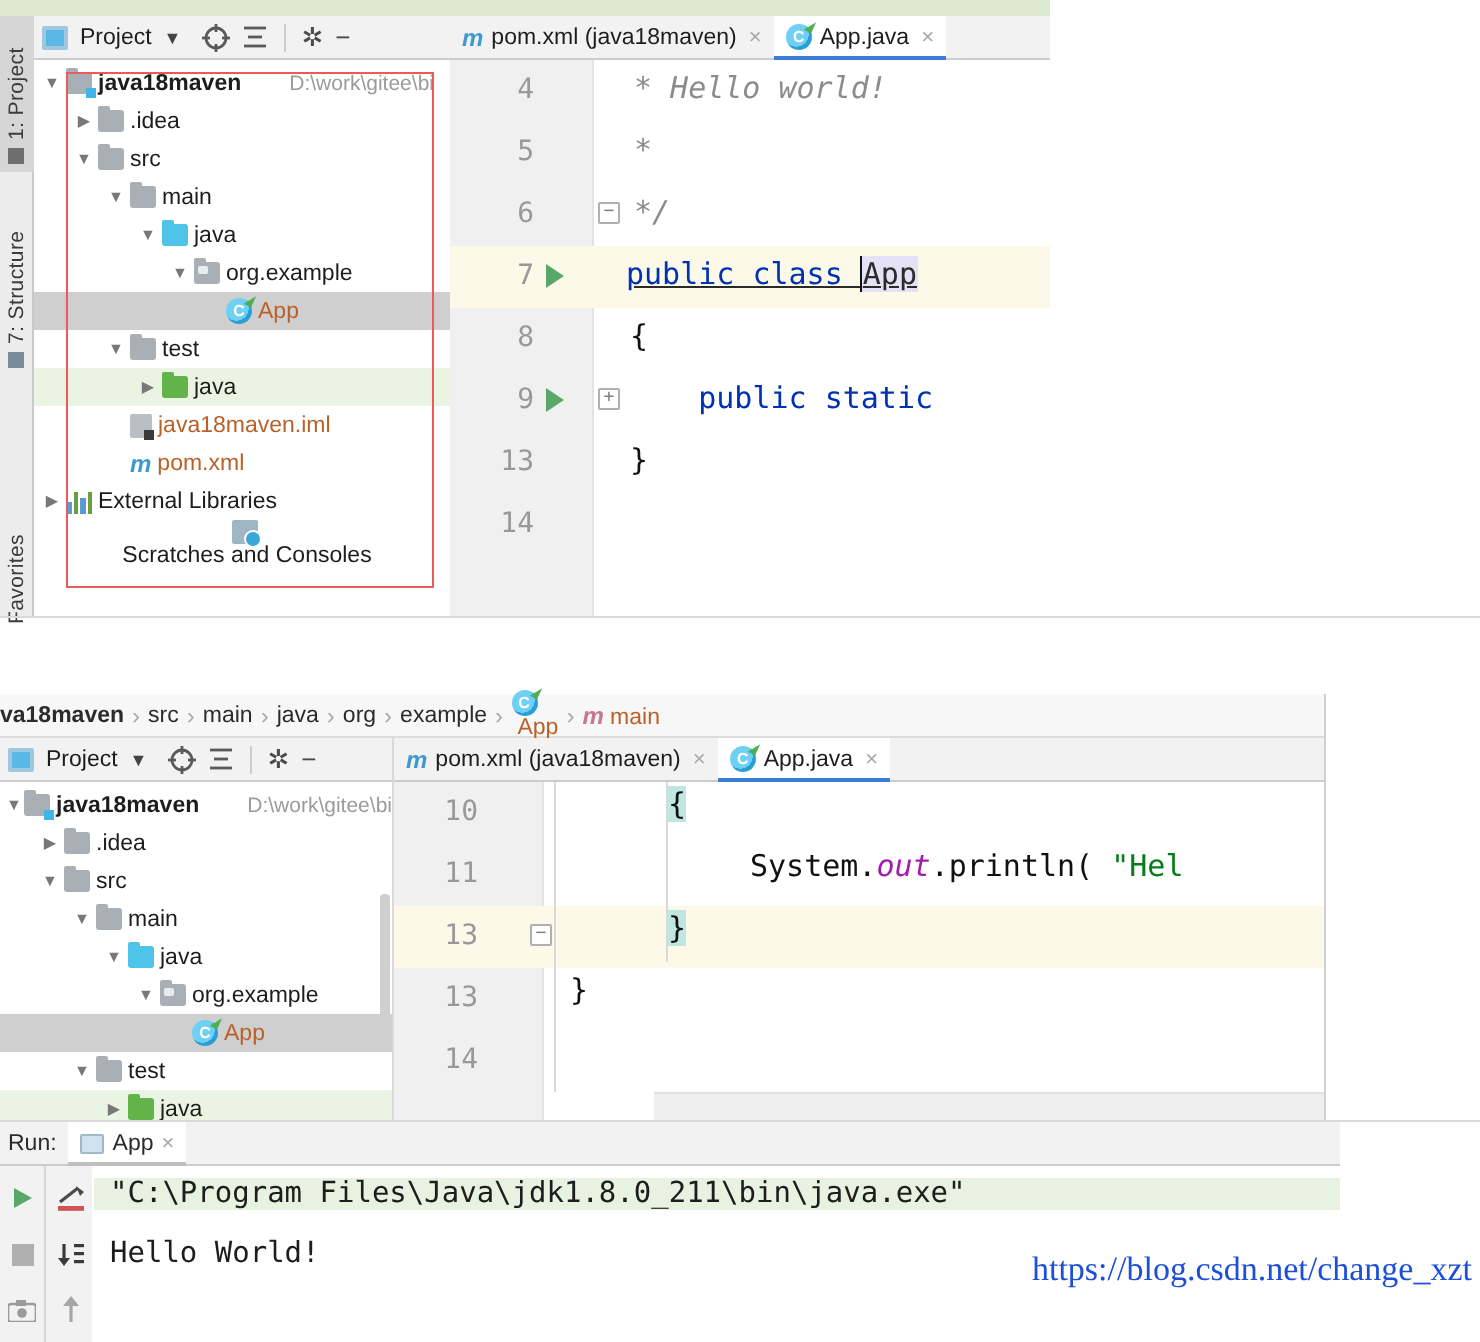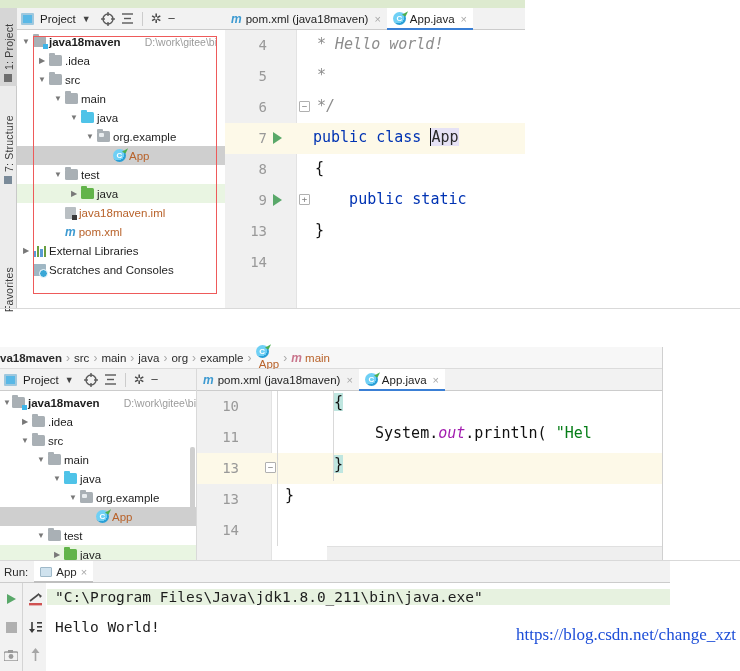--- a/index.html
+++ b/index.html
@@ -240,21 +240,21 @@
         <div class="trow" style="padding-left: 2px;">
           <span class="arrow">▶</span>
           <span class="libIcon">
             <i style="height:6px;background:#5a9bd5"></i>
             <i style="height:11px;background:#6a9f3f"></i>
             <i style="height:8px;background:#5a9bd5"></i>
             <i style="height:11px;background:#6a9f3f"></i>
           </span>
           <span class="nm">External Libraries</span>
         </div>
-        <div class="trow" style="padding-left: 2px;">
+        <div class="trow" style="padding-left: 2px; flex-direction: column;">
           <span class="arrow"></span>
           <span class="scrIcon"></span>
           <span class="nm">Scratches and Consoles</span>
         </div>
       </div>
   </div>
 
   <div class="redbox" style="left:33px;top:36px;width:184px;height:258px;"></div>
 
   <div style="position:absolute;left:225px;top:8px;width:300px;height:300px;background:#fff;">
@@ -279,21 +279,21 @@
           <div class="lrow" style="top: 31px;"></div>
           <div class="ln" style="left: 0px; width: 42px; top: 38px;">5</div>
           <div class="ctext" style="left: 92px; top: 36px;"><span class="cmt">*</span></div>
           <div class="lrow" style="top: 62px;"></div>
           <div class="ln" style="left: 0px; width: 42px; top: 69px;">6</div>
           <div class="foldminus" style="left: 74px; top: 71px;">−</div>
           <div class="ctext" style="left: 92px; top: 67px;"><span class="cmt">*/</span></div>
           <div class="lrow hl" style="top: 93px;"></div>
           <div class="ln" style="left: 0px; width: 42px; top: 100px;">7</div>
           <div class="runmark" style="left: 48px; top: 102px;"></div>
-          <div class="ctext" style="left: 88px; top: 98px;"><span class="kw">public class </span><span style="background:#e6e2f5;border-left:1.5px solid #111;">App</span></div>
+          <div class="ctext" style="left: 88px; top: 98px; text-decoration: underline;"><span class="kw">public class </span><span style="background:#e6e2f5;border-left:1.5px solid #111;">App</span></div>
           <div class="lrow" style="top: 124px;"></div>
           <div class="ln" style="left: 0px; width: 42px; top: 131px;">8</div>
           <div class="ctext" style="left: 90px; top: 129px;"><span style="color:#111;">{</span></div>
           <div class="lrow" style="top: 155px;"></div>
           <div class="ln" style="left: 0px; width: 42px; top: 162px;">9</div>
           <div class="runmark" style="left: 48px; top: 164px;"></div>
           <div class="foldminus" style="left: 74px; top: 164px;">+</div>
           <div class="ctext" style="left: 88px; top: 160px;"><span class="kw">&nbsp;&nbsp;&nbsp;&nbsp;public static</span></div>
           <div class="lrow" style="top: 186px;"></div>
           <div class="ln" style="left: 0px; width: 42px; top: 193px;">13</div>

